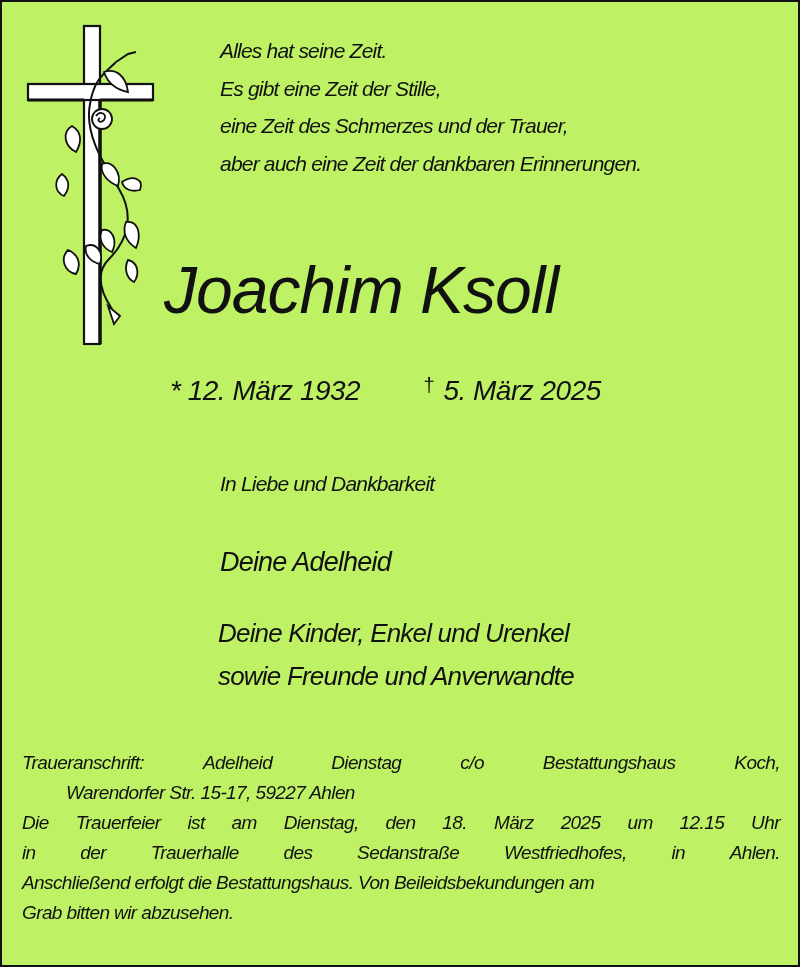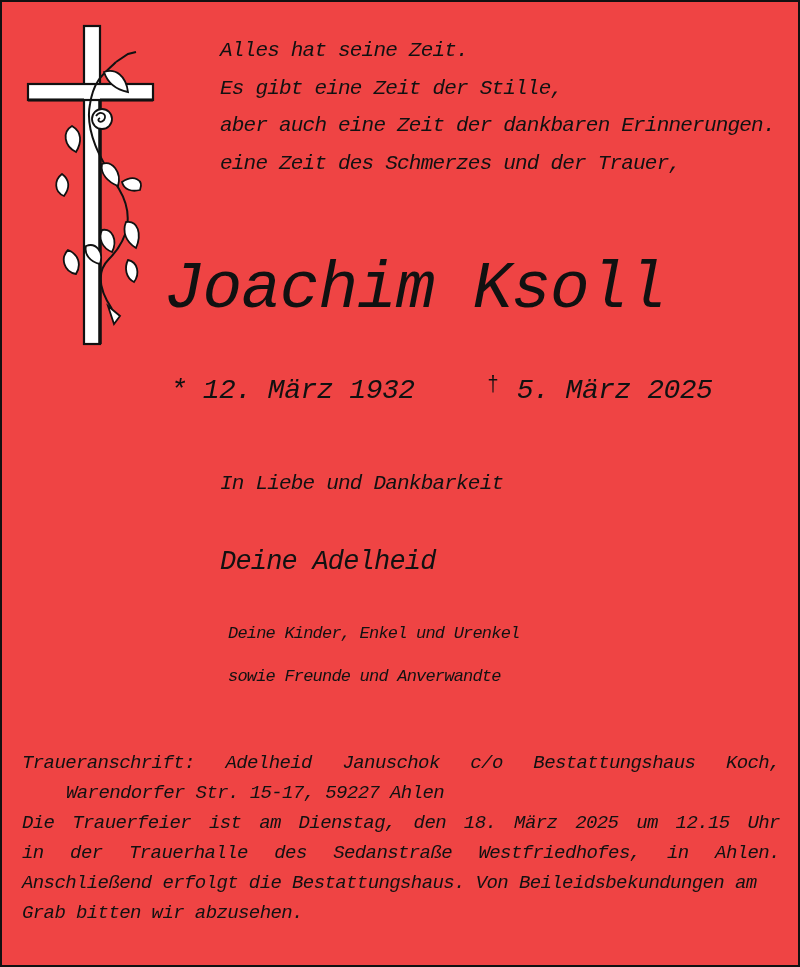--- a/index.html
+++ b/index.html
@@ -1,34 +1,34 @@
 <!DOCTYPE html>
 <html><head>
   <meta charset="utf-8">
   <style>
     html, body { margin: 0; padding: 0; background: #ffffff; }
     body { width: 800px; height: 967px; position: relative; overflow: hidden; }
     .frame {
       position: absolute; left: 0; top: 0; width: 796px; height: 963px;
-      border: 2px solid #111111; background: #ef4444;
-      font-family: Liberation Mono, monospace;
+      border: 2px solid #111111; background: #bef264;
+      font-family: Liberation Sans, sans-serif;
       color: #111111;
     }
     .ital { font-style: italic; }
     .cross-wrap { position: absolute; left: 22px; top: 22px; width: 135px; height: 322px; }
     .poem { position: absolute; left: 218px; top: 30px; font-size: 21px; line-height: 37.5px; letter-spacing: -0.8px; }
     .poem div { white-space: nowrap; }
     .name { position: absolute; left: 162px; top: 248px; font-size: 66px; line-height: 80px; letter-spacing: -1px; white-space: nowrap; }
     .dates { position: absolute; left: 168px; top: 363px; font-size: 28px; line-height: 40px; white-space: nowrap; letter-spacing: -0.5px; }
     .dates .birth { display: inline-block; }
     .dates .death { display: inline-block; margin-left: 56px; }
     .dates .dagger { font-size: 20px; vertical-align: 8px; margin-right: 2px; font-style: normal; }
     .love { position: absolute; left: 218px; top: 467px; font-size: 21px; line-height: 30px; white-space: nowrap; letter-spacing: -0.8px; }
     .wife { position: absolute; left: 218px; top: 540px; font-size: 27px; line-height: 40px; white-space: nowrap; letter-spacing: -0.8px; }
-    .family { position: absolute; left: 226px; top: 610px; font-size: 17px; line-height: 43px; letter-spacing: -0.8px; }
+    .family { position: absolute; left: 216px; top: 610px; font-size: 26px; line-height: 43px; letter-spacing: -0.8px; }
     .family div { white-space: nowrap; }
     .footer { position: absolute; left: 20px; top: 746px; width: 758px; font-size: 19px; line-height: 30px; letter-spacing: -0.6px; }
     .footer .jline { display: flex; justify-content: space-between; white-space: nowrap; }
     .footer .center { padding-left: 44px; white-space: nowrap; }
     .footer .left { white-space: nowrap; }
   </style>
 </head>
 <body>
 
 <div class="frame">
@@ -65,22 +65,22 @@
         <path d="M62 222 C72 218, 80 228, 76 240 C66 238, 60 230, 62 222 Z"></path>
         <path d="M104 236 C114 238, 116 250, 110 258 C102 254, 100 244, 104 236 Z"></path>
         <path d="M84 282 L96 292 L90 300 Z"></path>
       </g>
     </svg>
   </div>
 
   <div class="poem ital">
     <div>Alles hat seine Zeit.</div>
     <div>Es gibt eine Zeit der Stille,</div>
+    <div>eine Zeit des Schmerzes und der Trauer,</div>
     <div>aber auch eine Zeit der dankbaren Erinnerungen.</div>
-    <div>eine Zeit des Schmerzes und der Trauer,</div>
   </div>
 
   <div class="name ital">Joachim Ksoll</div>
 
   <div class="dates ital">
     <span class="birth">
       <span>*</span>
       <span>12. März 1932</span>
     </span>
     <span class="death">
@@ -95,21 +95,21 @@
 
   <div class="family ital">
     <div>Deine Kinder, Enkel und Urenkel</div>
     <div>sowie Freunde und Anverwandte</div>
   </div>
 
   <div class="footer ital">
     <div class="jline">
       <span>Traueranschrift:</span>
       <span>Adelheid</span>
-      <span>Januschok</span>
+      <span>Dienstag</span>
       <span>c/o</span>
       <span>Bestattungshaus</span>
       <span>Koch,</span>
     </div>
     <div class="center">Warendorfer Str. 15-17, 59227 Ahlen</div>
     <div class="jline">
       <span>Die</span>
       <span>Trauerfeier</span>
       <span>ist</span>
       <span>am</span>

